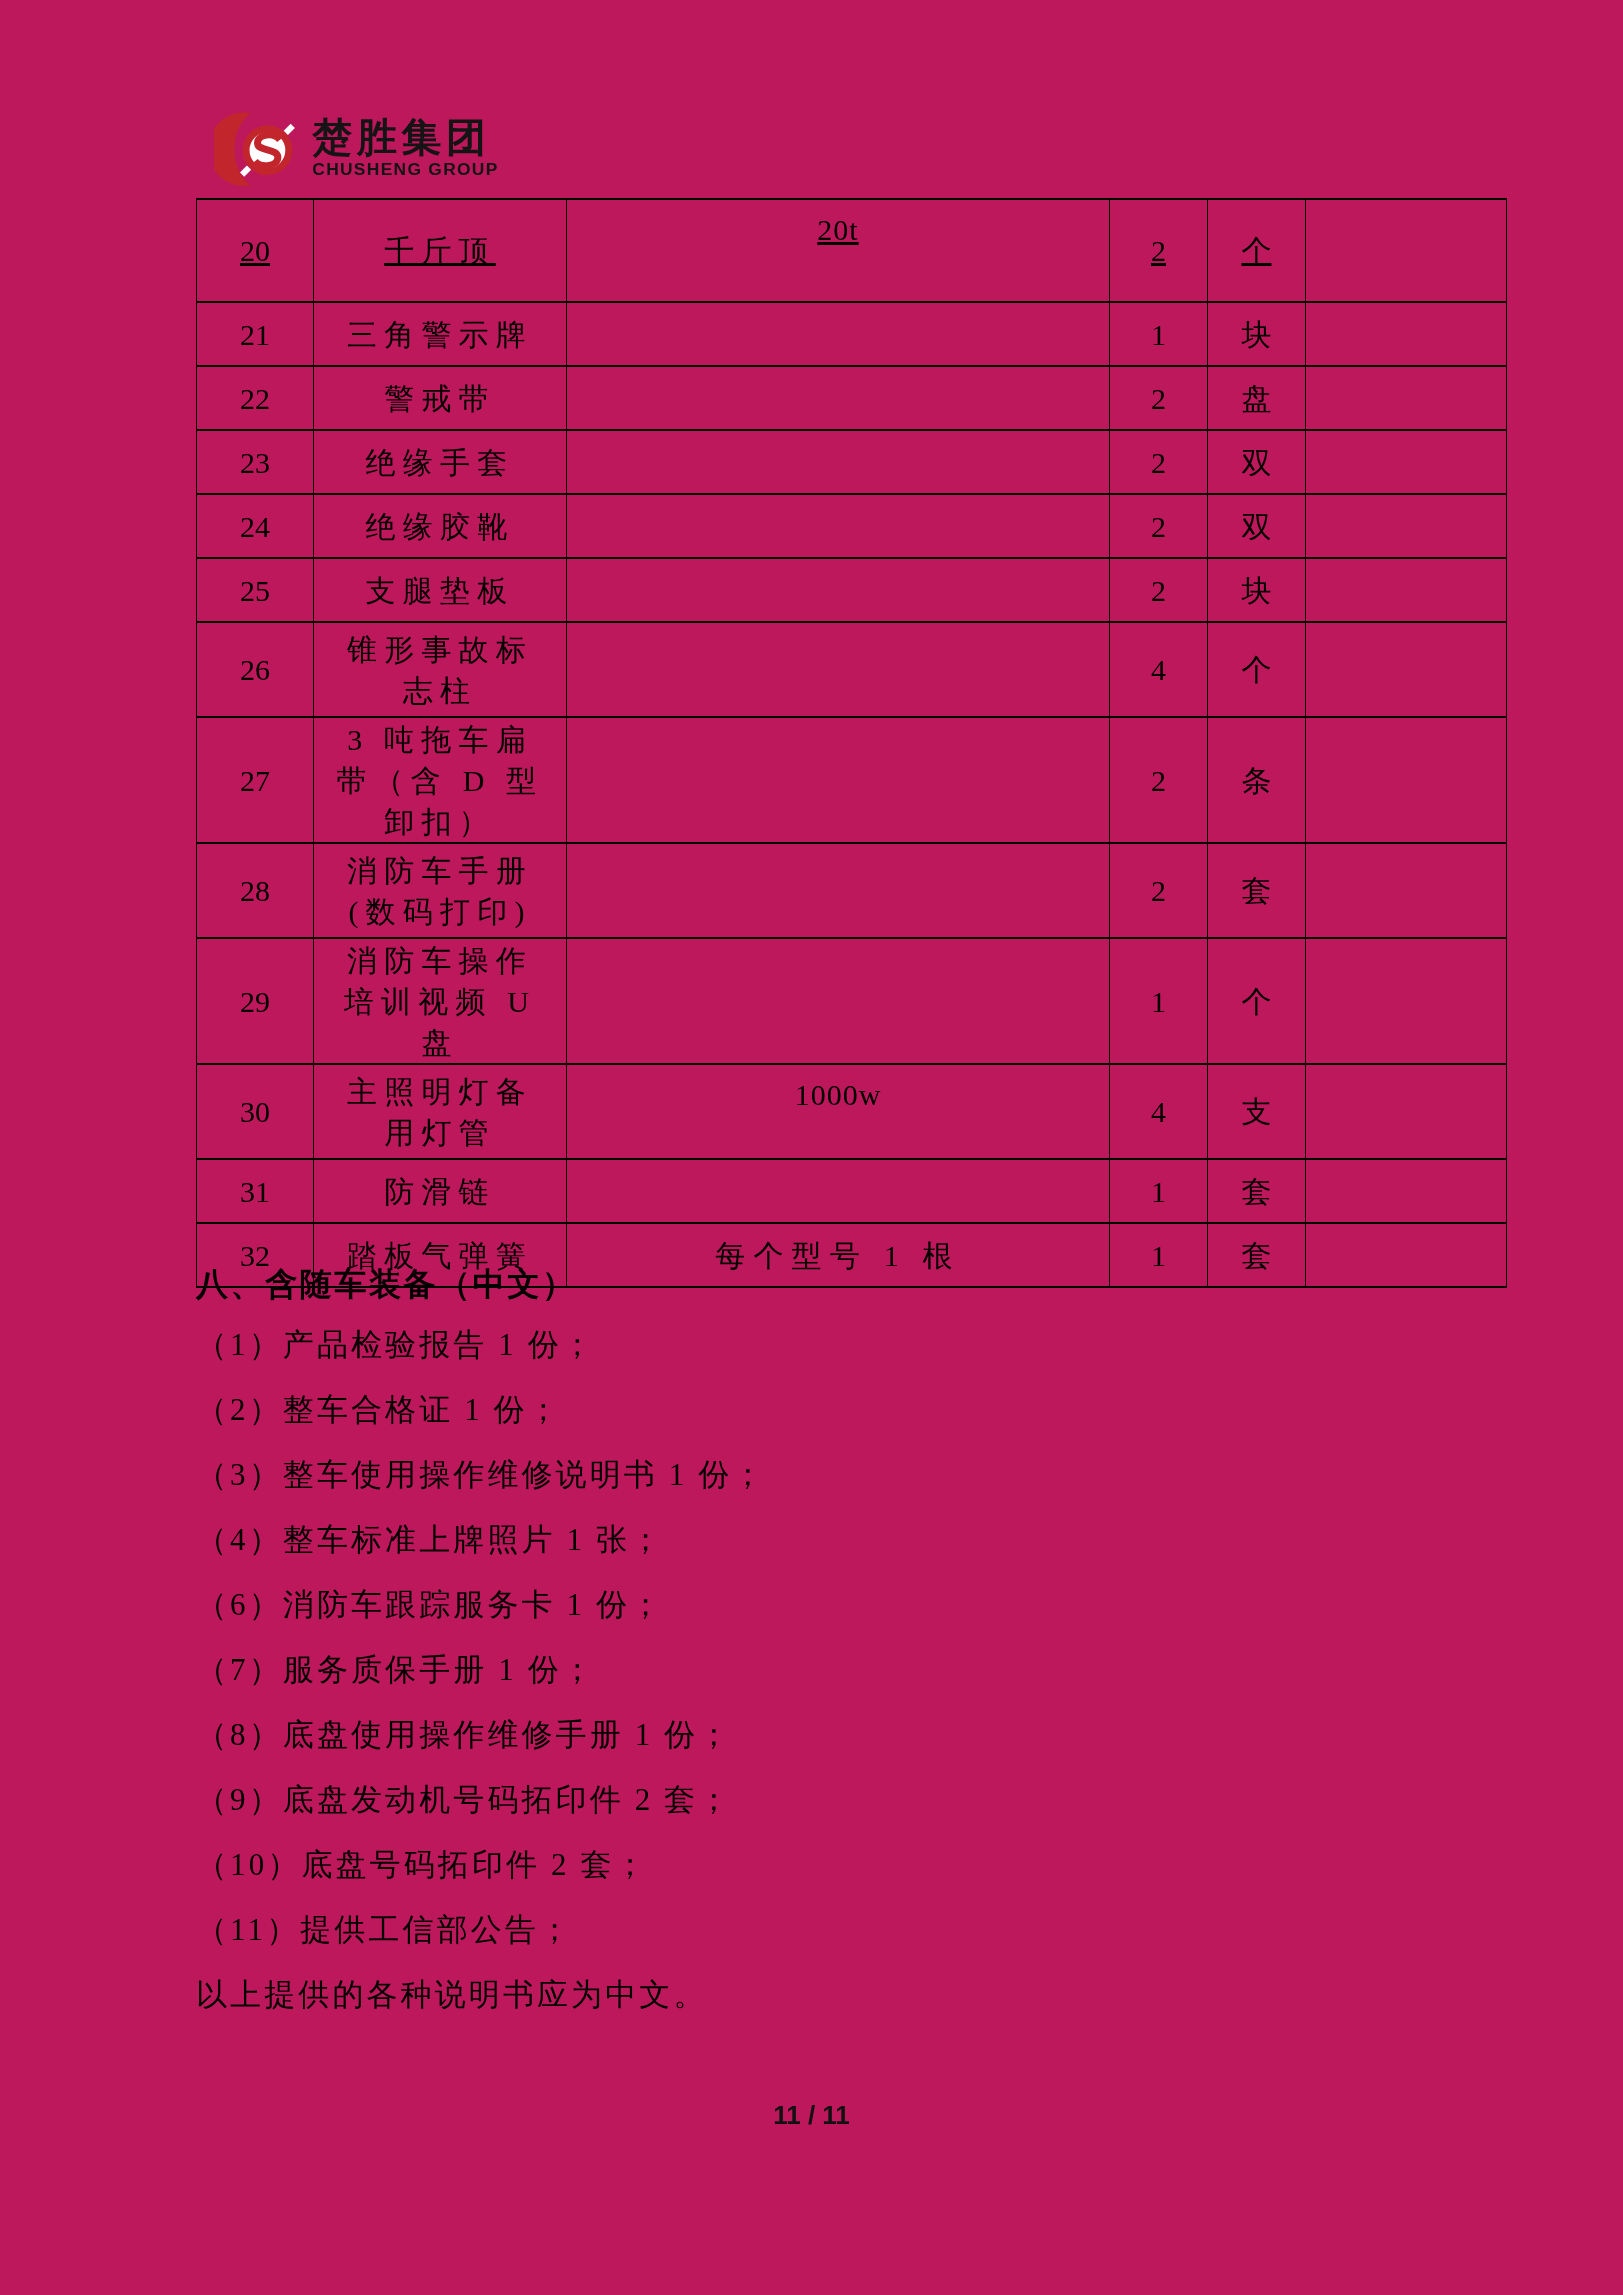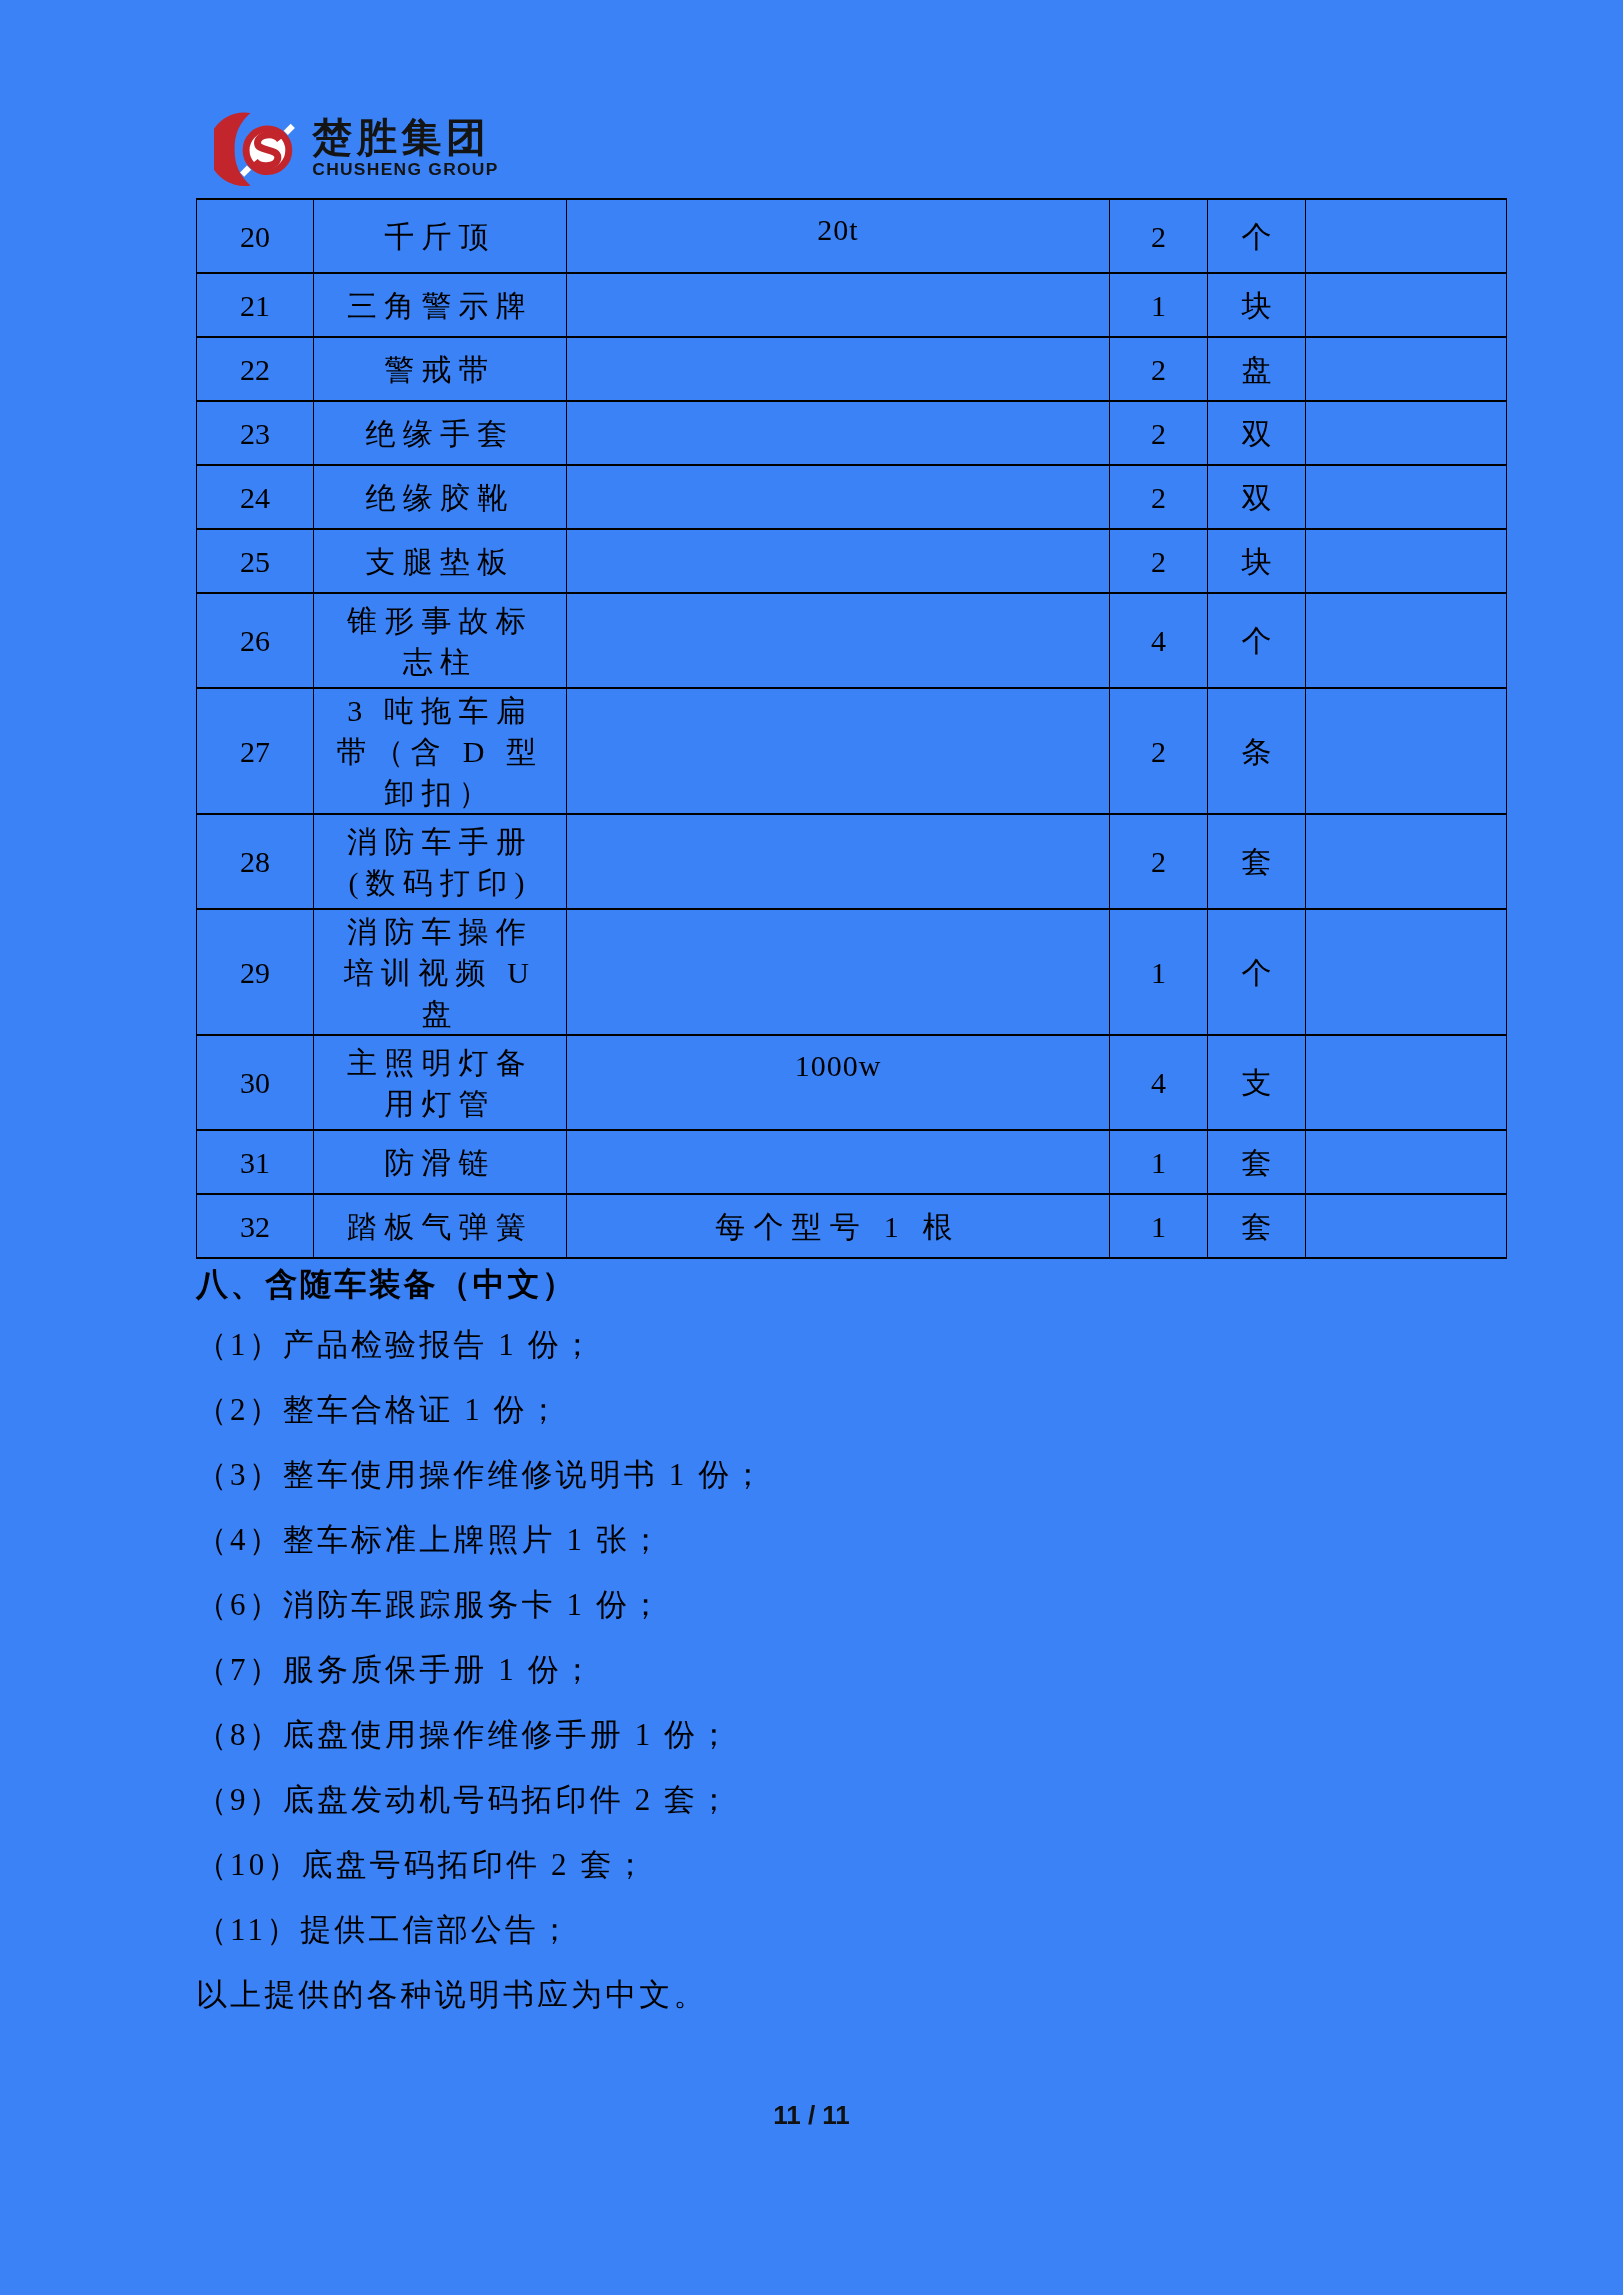--- a/index.html
+++ b/index.html
@@ -1,19 +1,19 @@
 <!DOCTYPE html>
 <html style="font-size:8.2px"><head>
 <meta charset="utf-8">
 <style>
   html,body{margin:0;padding:0;background:#e8e8e8;}
   .page{
     position:relative;
     width:1623px;height:2295px;
-    background:#3b82f6;
+    background:#be185d;
     font-family:"Liberation Serif","DejaVu Serif",serif;
     color:#000;
     overflow:hidden;
   }
   
   .logo{position:absolute;left:214px;top:111px;display:flex;align-items:flex-start;}
   .logo-mark{width:86px;height:77px;flex:0 0 auto;}
   .logo-text{margin-left:12.3px;padding-top:5.1px;font-family:"Liberation Sans","DejaVu Sans",sans-serif;}
   .logo-cn{font-size:40px;font-weight:bold;letter-spacing:4.6px;line-height:42px;color:#141414;}
   .logo-en{font-size:17.4px;font-weight:bold;letter-spacing:1.3px;line-height:20.4px;color:#141414;margin-top:1px;}
@@ -23,21 +23,21 @@
     border-collapse:collapse;table-layout:fixed;
     width:1311px;
   }
   table.equip td{
     border-left:1.5px solid #000;border-right:1.5px solid #000;
     border-top:2px solid #000;border-bottom:2px solid #000;
     text-align:center;vertical-align:middle;
     font-size:30px;line-height:41px;
     padding:0;overflow:hidden;
   }
-  tr.rA{height:74px;}  
+  tr.rA{height:103px;text-decoration:underline;}  
   tr.rB{height:64px;}  
   tr.rC{height:95px;margin-left:20px;}  
   tr.rD{height:126px;}  
   td.name{letter-spacing:7.2px;white-space:pre-line;}
   td.spec{letter-spacing:1px;}
   td.spec.spaced{letter-spacing:8.2px;}
   td.spec.spec-top{vertical-align:top;padding-top:9.2px;border-radius:29px;}
   
   .docs{position:absolute;left:196px;top:1259px;width:1329px;}
   .docs-heading{

